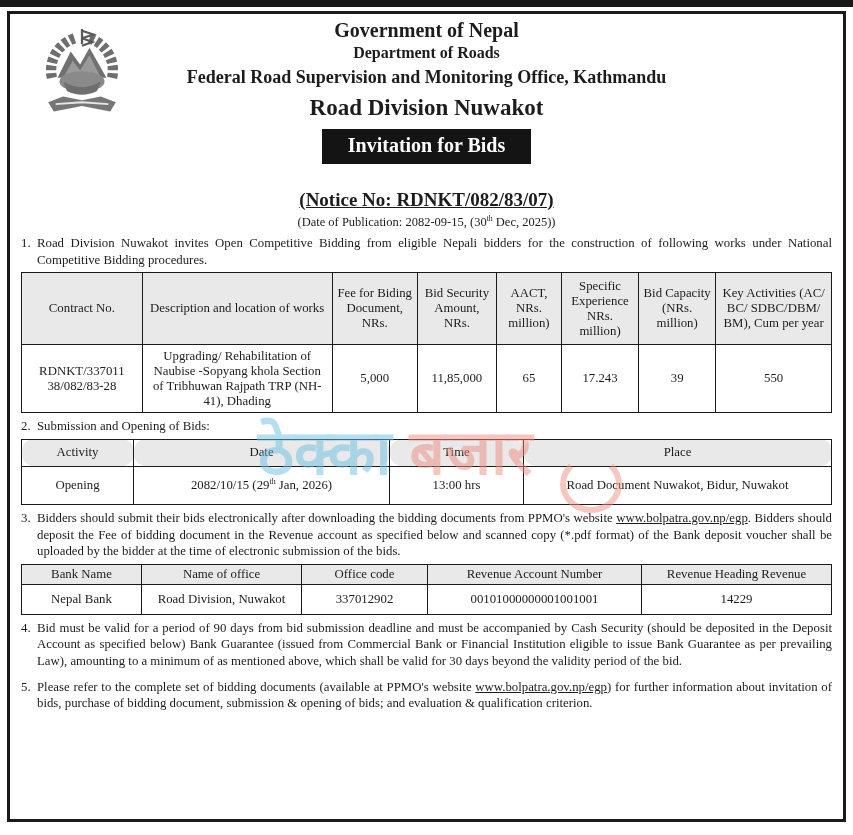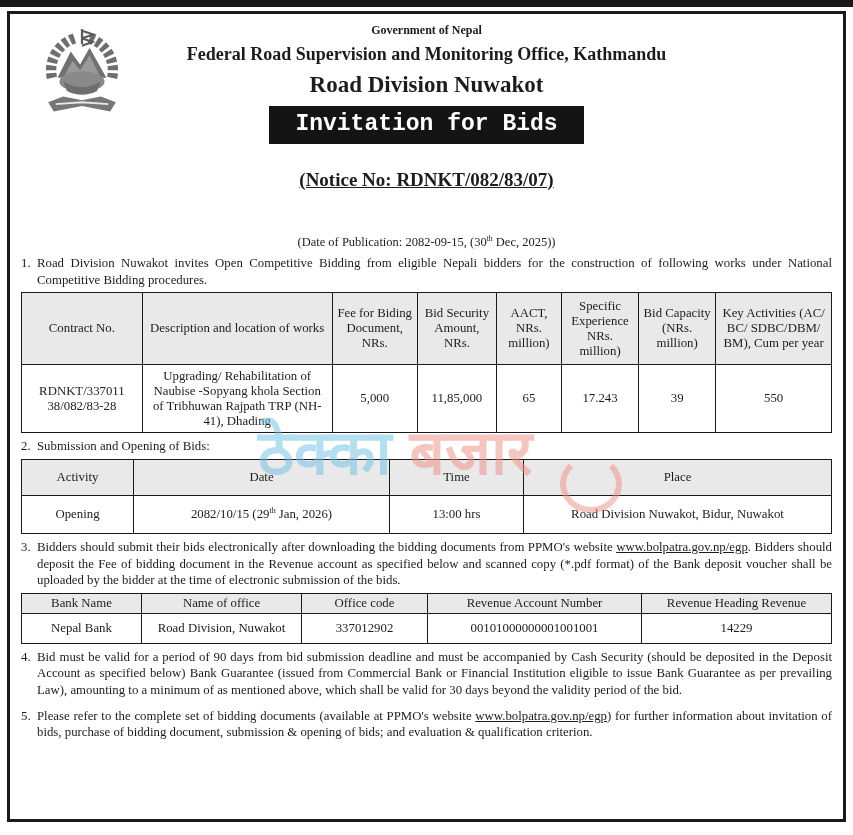--- a/index.html
+++ b/index.html
@@ -24,40 +24,39 @@
     position: absolute;
     top: 11px; left: 7px;
     width: 839px; height: 811px;
     border: 3px solid #1a1a1a;
     background: transparent;
     padding: 3px 11px 4px 11px;
   }
   
   .hdr { text-align: center; position: relative; }
   .emblem { position: absolute; left: 14px; top: 6px; width: 94px; height: 102px; }
-  .h-line1 { font-size: 12px; font-weight: bold; line-height: 22px; padding-top: 2px;}
+  .h-line1 { font-size: 20px; font-weight: bold; line-height: 22px; padding-top: 2px;}
   .h-line2 { font-size: 17px; font-weight: bold; line-height: 25px; }
   .h-line3 { font-size: 16px; font-weight: bold; line-height: 23px; }
   .h-line4 { font-size: 18px; font-weight: bold; line-height: 27px; }
   .h-line5 { font-size: 23px; font-weight: bold; line-height: 32px; margin-top: 1px; }
   .banner-wrap { margin-top: 5px; }
   .banner {
     display: inline-block;
     background: #141414; color: #ffffff;
-    font-size: 23px; font-weight: bold;
+    font-size: 20px; font-weight: bold;
     padding: 5px 26px 7px 26px;
-    font-family: Liberation Mono, monospace;
   }
   .notice-no {
     margin-top: 24px;
     font-size: 19px; font-weight: bold;
     text-decoration: underline;
     line-height: 23px;
   }
-  .pub-date { font-size: 12.5px; line-height: 15px; margin-top: 40px; }
+  .pub-date { font-size: 12.5px; line-height: 15px; }
   sup { font-size: 0.62em; vertical-align: super; }
   
   .para {
     display: flex;
     font-size: 12.8px;
     line-height: 16.6px;
     margin-top: 5px;
     text-align: justify;
   }
   .para .num { flex: 0 0 16px; }
@@ -77,21 +76,21 @@
     text-align: center;
     vertical-align: middle;
     padding: 2px 4px;
     font-weight: normal;
   }
   th { background: #e9e9e9; }
   
   .t-works th { height: 72px; }
   .t-works td { height: 68px; }
   
-  .t-sched th { height: 36px; }
+  .t-sched th { height: 27px; border-radius: 12px; }
   .t-sched td { height: 38px; }
   
   .t-rev th { height: 14px; }
   .t-rev td { height: 30px; }
   
   .t-dep th { height: 28px; }
   .t-dep td { height: 34px; }
   
   .watermark {
     position: absolute;
@@ -135,20 +134,21 @@
         <path d="M82,58 C86,40 76,22 58,16" fill="none" stroke="#6e6e6e" stroke-width="11" stroke-dasharray="5 3"></path>
         <path d="M50,6 L50,22 M50,8 L62,12 L50,16 M50,16 L61,20 L50,24" fill="none" stroke="#5a5a5a" stroke-width="2.4"></path>
         <polygon points="24,58 38,30 48,44 58,26 76,58" fill="#707070"></polygon>
         <polygon points="30,58 40,40 48,50 58,34 70,58" fill="#9a9a9a"></polygon>
         <ellipse cx="50" cy="62" rx="24" ry="11" fill="#8a8a8a"></ellipse>
         <path d="M30,62 Q50,74 70,62 L66,72 Q50,80 34,72 Z" fill="#6e6e6e"></path>
         <path d="M14,84 L30,78 L50,82 L70,78 L86,84 L80,94 L50,88 L20,94 Z" fill="#767676"></path>
         <path d="M22,86 L50,84 L78,86" fill="none" stroke="#e8e8e8" stroke-width="2"></path>
       </svg>
       <div class="h-line1">Government of Nepal</div>
+      <div class="h-line3">Department of Roads</div>
       <div class="h-line4">Federal Road Supervision and Monitoring Office, Kathmandu</div>
       <div class="h-line5">Road Division Nuwakot</div>
       <div class="banner-wrap">
         <span class="banner">Invitation for Bids</span>
       </div>
       <div class="notice-no">(Notice No: RDNKT/082/83/07)</div>
       <div class="pub-date"><span>(Date of Publication: 2082-09-15, (30</span><sup>th</sup><span> Dec, 2025))</span></div>
     </div>
 
     <div class="para">
@@ -210,21 +210,21 @@
           <tr>
         <th>Activity</th>
         <th>Date</th>
         <th>Time</th>
         <th>Place</th>
       </tr>
       <tr>
         <td>Opening</td>
         <td><span>2082/10/15 (29</span><sup>th</sup><span> Jan, 2026)</span></td>
         <td>13:00 hrs</td>
-        <td>Road Division Nuwakot, Bidur, Nuwakot</td>
+        <td>Road Document Nuwakot, Bidur, Nuwakot</td>
       </tr>
     </tbody>
       </table>
 
     <div class="para">
       <span class="num">3.</span>
       <div class="ptext"><span>Bidders should submit their bids electronically after downloading the bidding documents from PPMO's website </span><span class="link">www.bolpatra.gov.np/egp</span><span>. Bidders should deposit the Fee of bidding document in the Revenue account as specified below and scanned copy (*.pdf format) of the Bank deposit voucher shall be uploaded by the bidder at the time of electronic submission of the bids.</span></div>
     </div>
 
     <table class="tbl t-rev">

